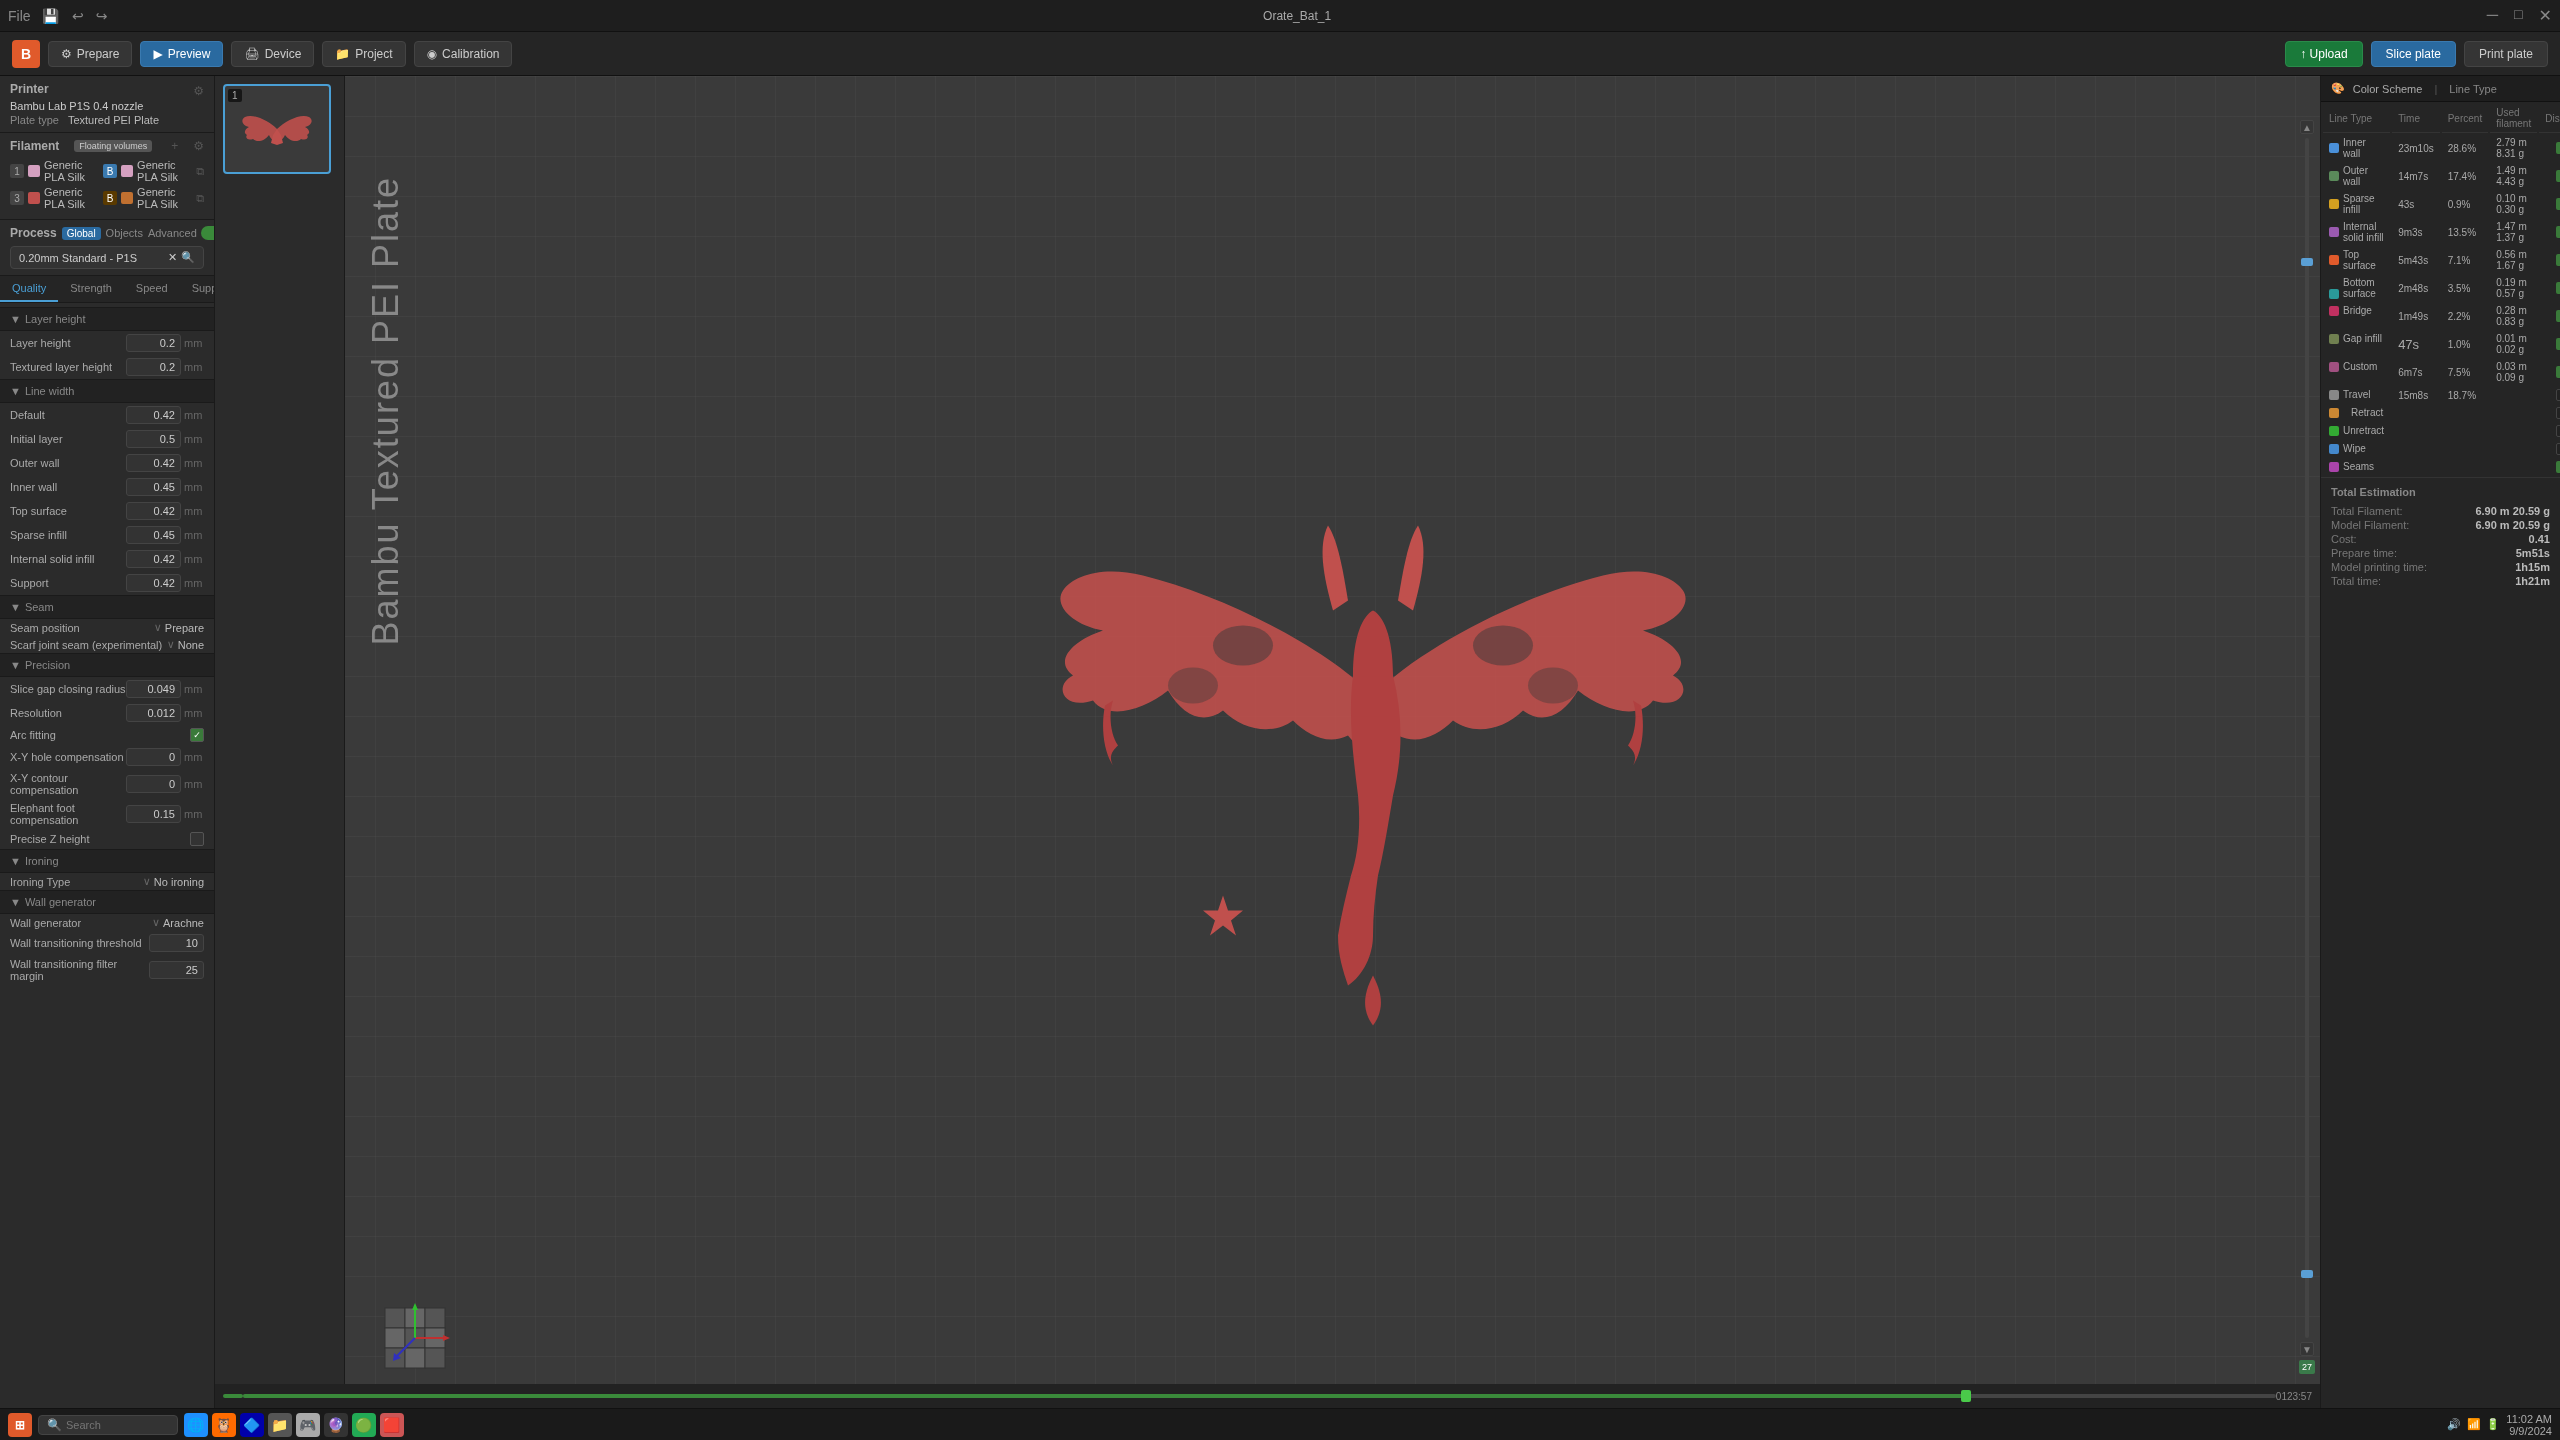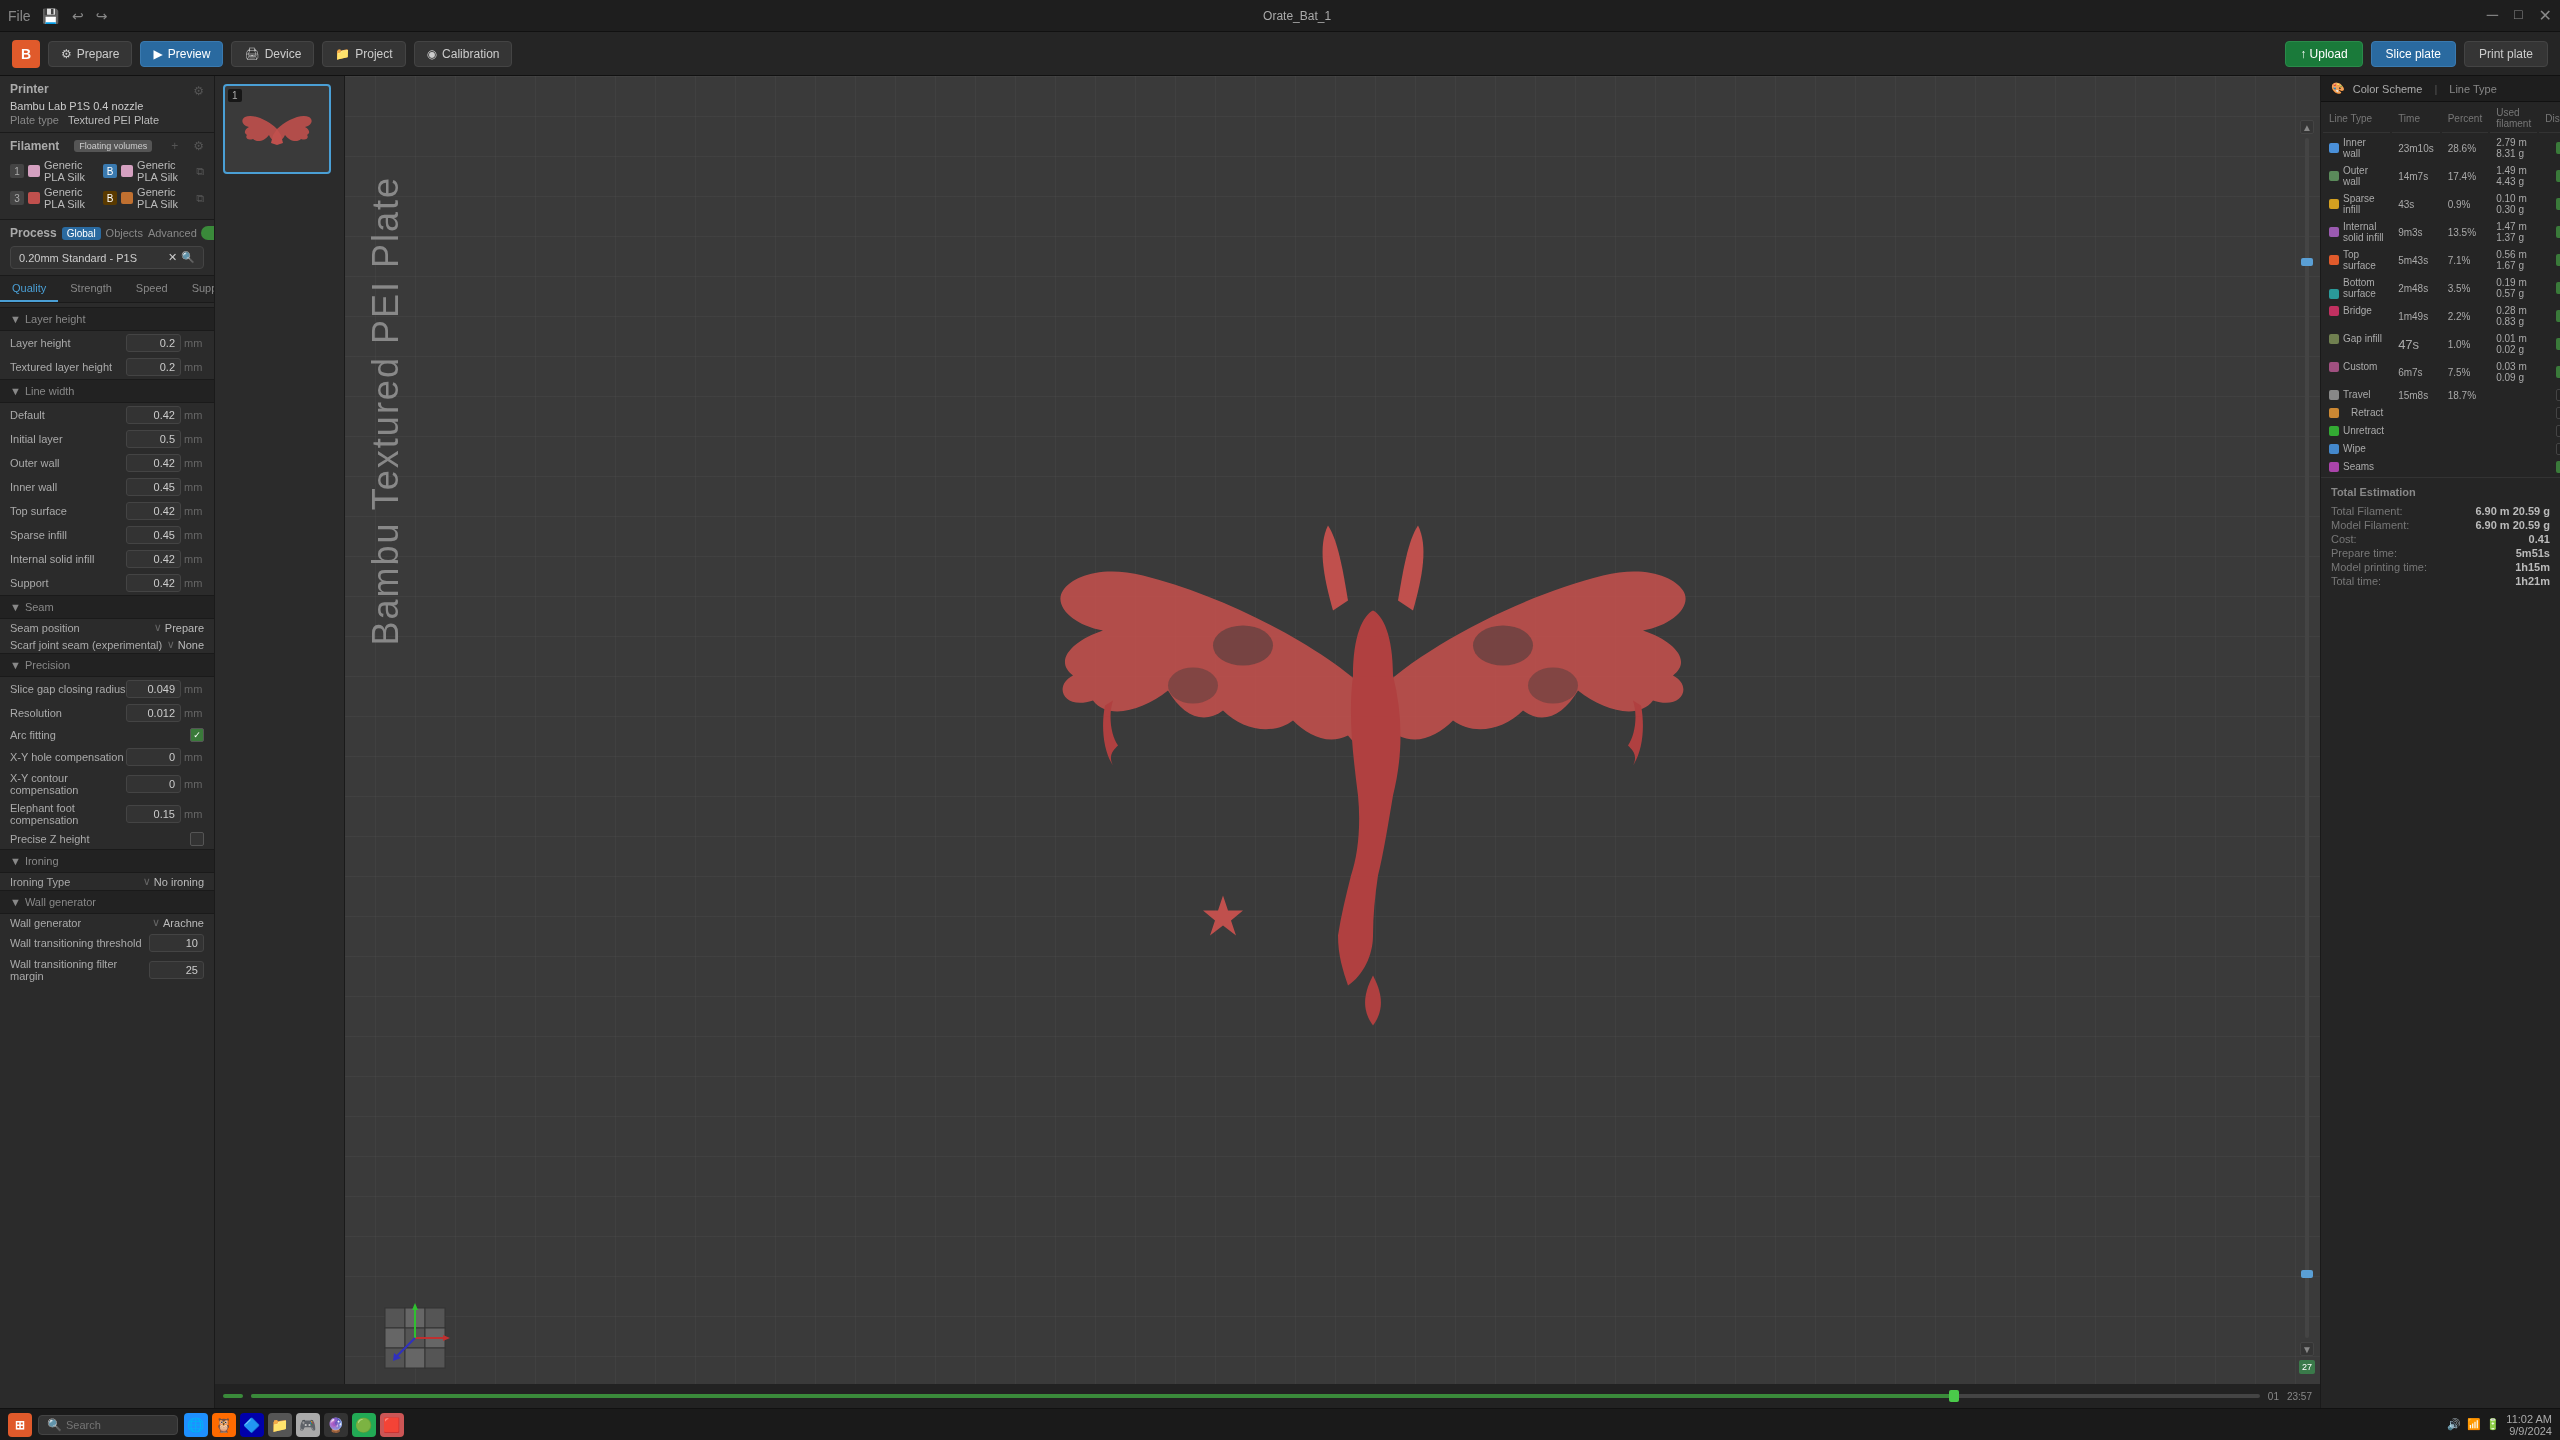--- a/index.html
+++ b/index.html
@@ -880,21 +880,21 @@
 
         <line x1="40" y1="40" x2="68" y2="40" stroke="#c03030" stroke-width="2"></line>
         <polygon points="68,37 75,40 68,43" fill="#c03030"></polygon>
         <line x1="40" y1="40" x2="40" y2="12" stroke="#30c030" stroke-width="2"></line>
         <polygon points="37,12 40,5 43,12" fill="#30c030"></polygon>
         <line x1="40" y1="40" x2="22" y2="58" stroke="#3030c0" stroke-width="2"></line>
         <polygon points="19,55 18,63 26,60" fill="#3030c0"></polygon>
       </svg>
     </div>
 
-    <div style="position:absolute;bottom:0;left:0;right:0;height:24px;background:#222;display:flex;align-items:center;padding:0 8px;gap:8px">
+    <div style="position:absolute;bottom:0;left:0;right:0;height:24px;background:#222;display:flex;align-items:center;padding:0 8px;">
       <div style="width:20px;height:4px;background:#3a8a3a;border-radius:2px"></div>
       <div style="flex:1;height:4px;background:#444;border-radius:2px;position:relative">
         <div style="width:85%;height:100%;background:#3a8a3a;border-radius:2px"></div>
         <div style="position:absolute;right:15%;top:-4px;width:10px;height:12px;background:#4aca4a;border-radius:2px"></div>
       </div>
       <span style="color:#888;font-size:10px">01</span>
       <span style="color:#888;font-size:10px">23:57</span>
     </div>
 
     <div style="position:absolute;right:4px;top:40px;bottom:30px;width:18px;display:flex;flex-direction:column;align-items:center;gap:4px;padding:4px 0">

